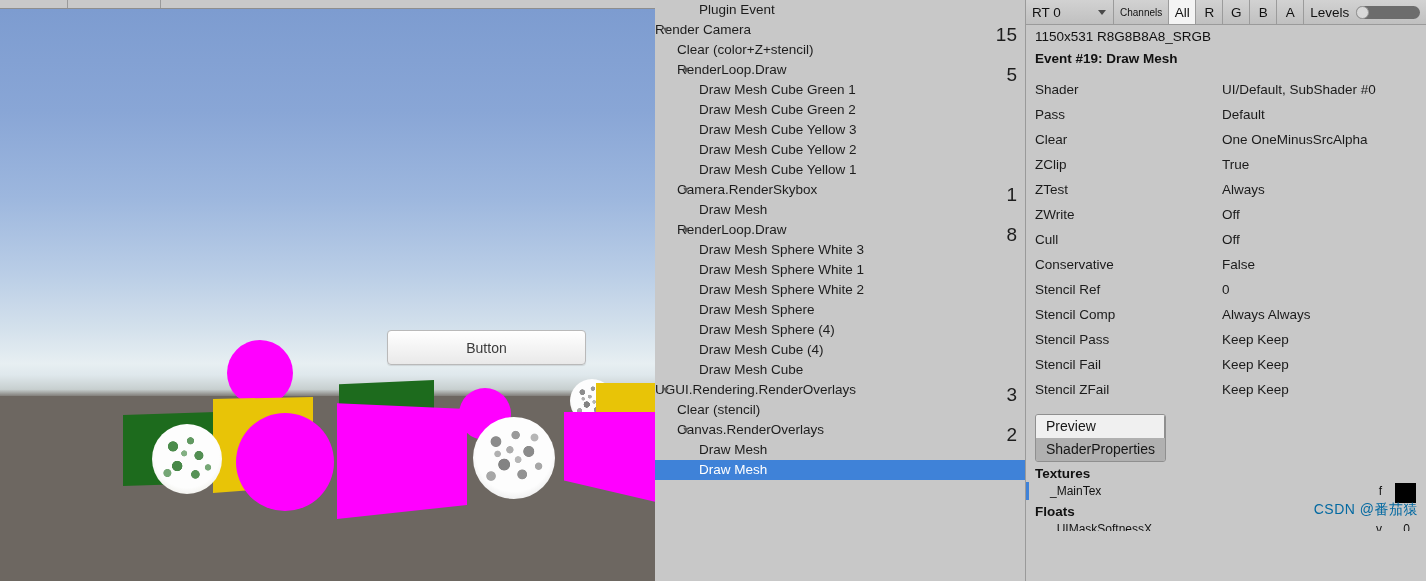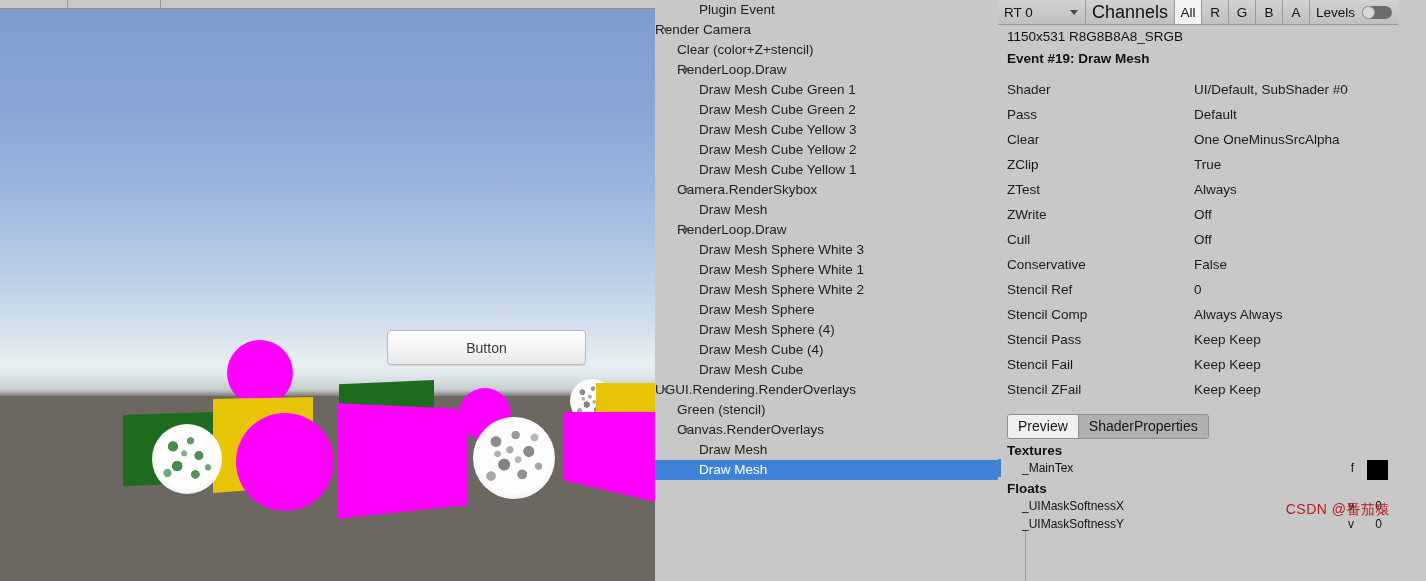--- a/index.html
+++ b/index.html
@@ -159,34 +159,33 @@
     font-size: 9px;
     text-align: center;
     line-height: 21px;
   }
   .tree-row .label {
     display: inline-block;
   }
   .tree-row .count {
     position: absolute;
     right: 8px;
-    top: 17px;
-    font-size: 13px;
-    font-style: italic;
+    top: 5px;
+    font-size: 19px;
   }
   .d0 { padding-left: 0px;  }
   .d1 { padding-left: 22px; }
   .d2 { padding-left: 44px; }
   .d0 > .tri { left: 4px; }
   .d1 > .tri { left: 24px; }
 
   
   .inspector {
     position: absolute;
-    left: 998px; top: 0;
+    left: 1026px; top: 0;
     width: 400px; height: 531px;
     background: #c8c8c8;
     overflow: hidden;
   }
   .insp-toolbar {
     position: relative;
     height: 25px;
     display: flex;
     align-items: stretch;
     background: #c0c0c0;
@@ -212,21 +211,21 @@
     right: 7px; top: 50%;
     margin-top: -2px;
     width: 0; height: 0;
     border-left: 4px solid transparent;
     border-right: 4px solid transparent;
     border-top: 5px solid #4a4a4a;
   }
   .tb-label {
     display: flex; align-items: center;
     padding: 0 6px;
-    font-size: 18px;
+    font-size: 10px;
     background: linear-gradient(to bottom,#d2d2d2,#c0c0c0);
     border-right: 1px solid #9b9b9b;
     box-sizing: border-box;
   }
   .tb-seg {
     display: flex; align-items: center; justify-content: center;
     min-width: 27px;
     padding: 0 1px;
     font-size: 13.5px;
     background: linear-gradient(to bottom,#d2d2d2,#c0c0c0);
@@ -285,20 +284,21 @@
   }
   .prop-val { color: #1b1b1b; }
 
   .tabs-row {
     margin: 12px 0 0 9px;
     display: flex;
     width: fit-content;
     border: 1px solid #8f8f8f;
     border-radius: 3px;
     overflow: hidden;
+    flex-direction: column;
   }
   .tab-btn {
     padding: 3px 10px 4px 10px;
     font-size: 14px;
     background: #b0b0b0;
     border-right: 1px solid #8f8f8f;
     color: #161616;
   }
   .tab-btn:last-child { border-right: none; }
   .tab-btn.active { background: #f0f0f0; }
@@ -337,21 +337,21 @@
     left: 0;
     width: 3px;
     height: 18px;
     background: #3f82d8;
   }
   .watermark {
     position: absolute;
     right: 8px;
     bottom: 12px;
     font-size: 14px;
-    color: #b91c1c;
+    color: #0369a1;
     letter-spacing: .5px;
     pointer-events: none;
   }
 </style>
 </head>
 <body>
 
 <div id="app">
 
   <div class="top-strip">
@@ -412,21 +412,21 @@
         <div class="tree-row d2"><span class="label">Draw Mesh</span></div>
         <div class="tree-row d1"><span class="tri">▼</span><span class="label">RenderLoop.Draw</span><span class="count">8</span></div>
         <div class="tree-row d2"><span class="label">Draw Mesh Sphere White 3</span></div>
         <div class="tree-row d2"><span class="label">Draw Mesh Sphere White 1</span></div>
         <div class="tree-row d2"><span class="label">Draw Mesh Sphere White 2</span></div>
         <div class="tree-row d2"><span class="label">Draw Mesh Sphere</span></div>
         <div class="tree-row d2"><span class="label">Draw Mesh Sphere (4)</span></div>
         <div class="tree-row d2"><span class="label">Draw Mesh Cube (4)</span></div>
         <div class="tree-row d2"><span class="label">Draw Mesh Cube</span></div>
         <div class="tree-row d0"><span class="tri">▼</span><span class="label">UGUI.Rendering.RenderOverlays</span><span class="count">3</span></div>
-        <div class="tree-row d1"><span class="label">Green (stencil)</span></div>
+        <div class="tree-row d1"><span class="label">Clear (stencil)</span></div>
         <div class="tree-row d1"><span class="tri">▼</span><span class="label">Canvas.RenderOverlays</span><span class="count">2</span></div>
         <div class="tree-row d2"><span class="label">Draw Mesh</span></div>
         <div class="tree-row d2 selected"><span class="label">Draw Mesh</span></div>
       </div>
   </div>
 
   <div class="inspector">
 
     <div class="insp-toolbar">
       <div class="tb-dropdown">

